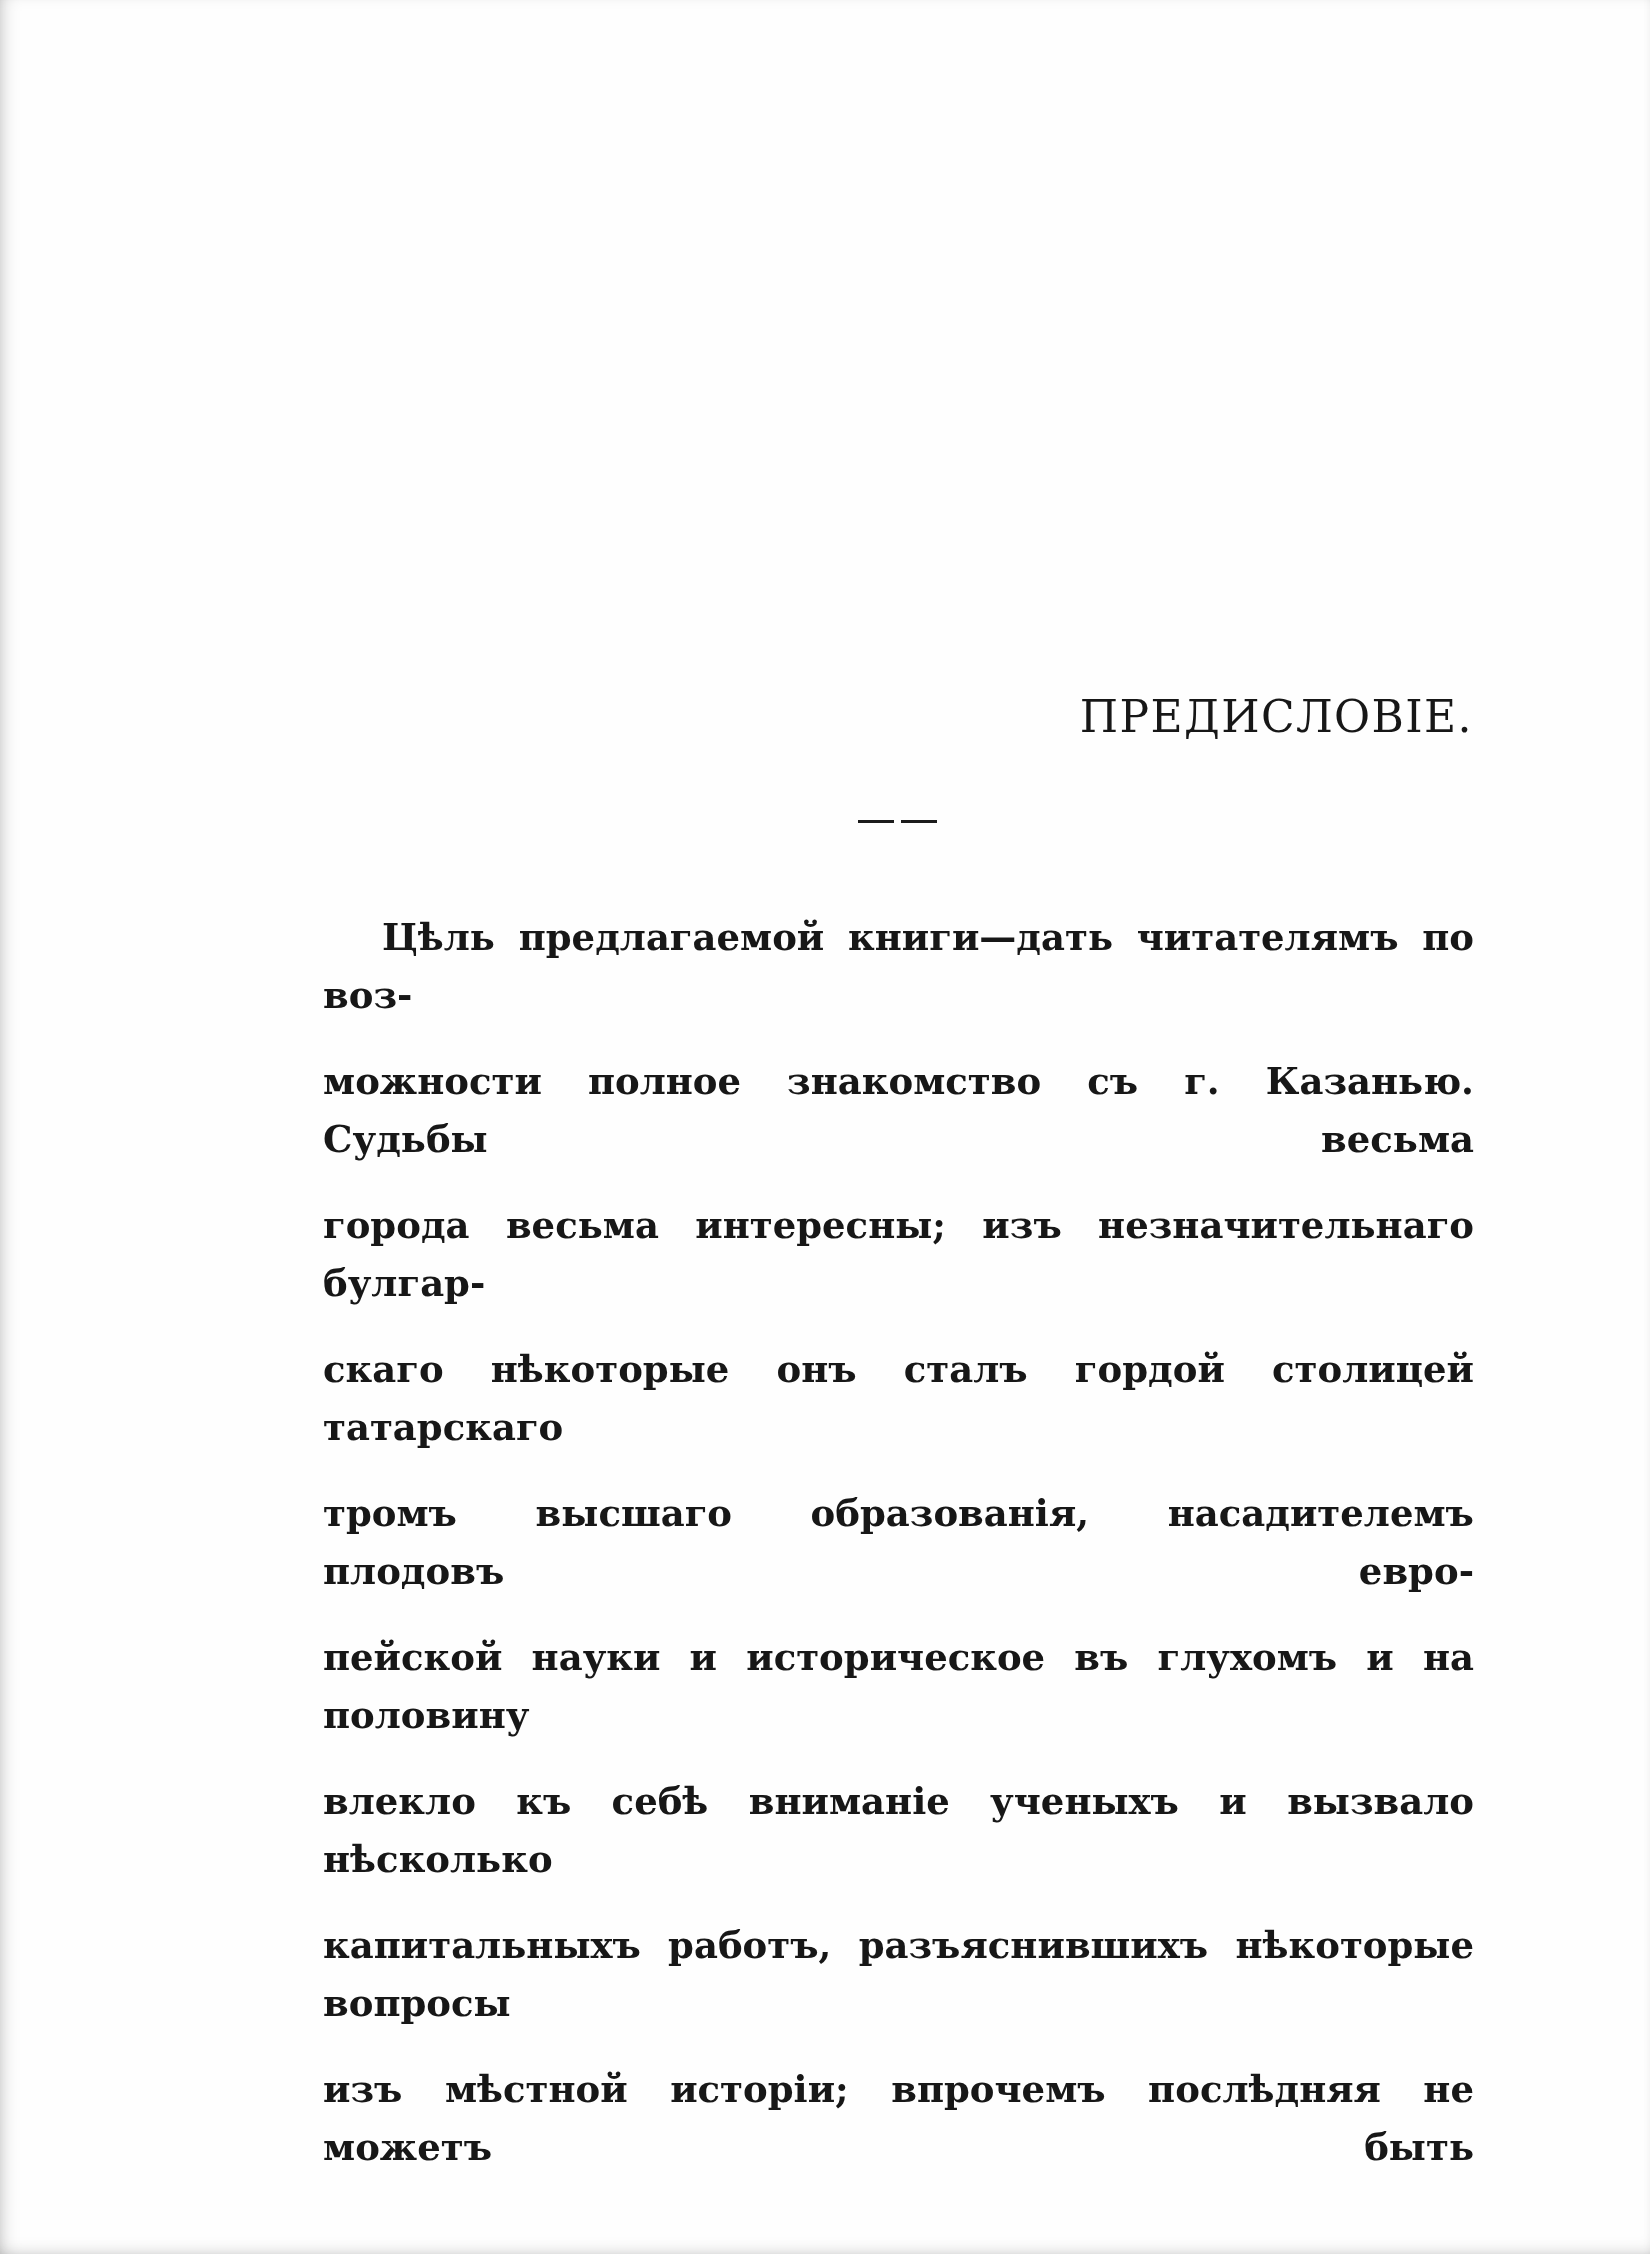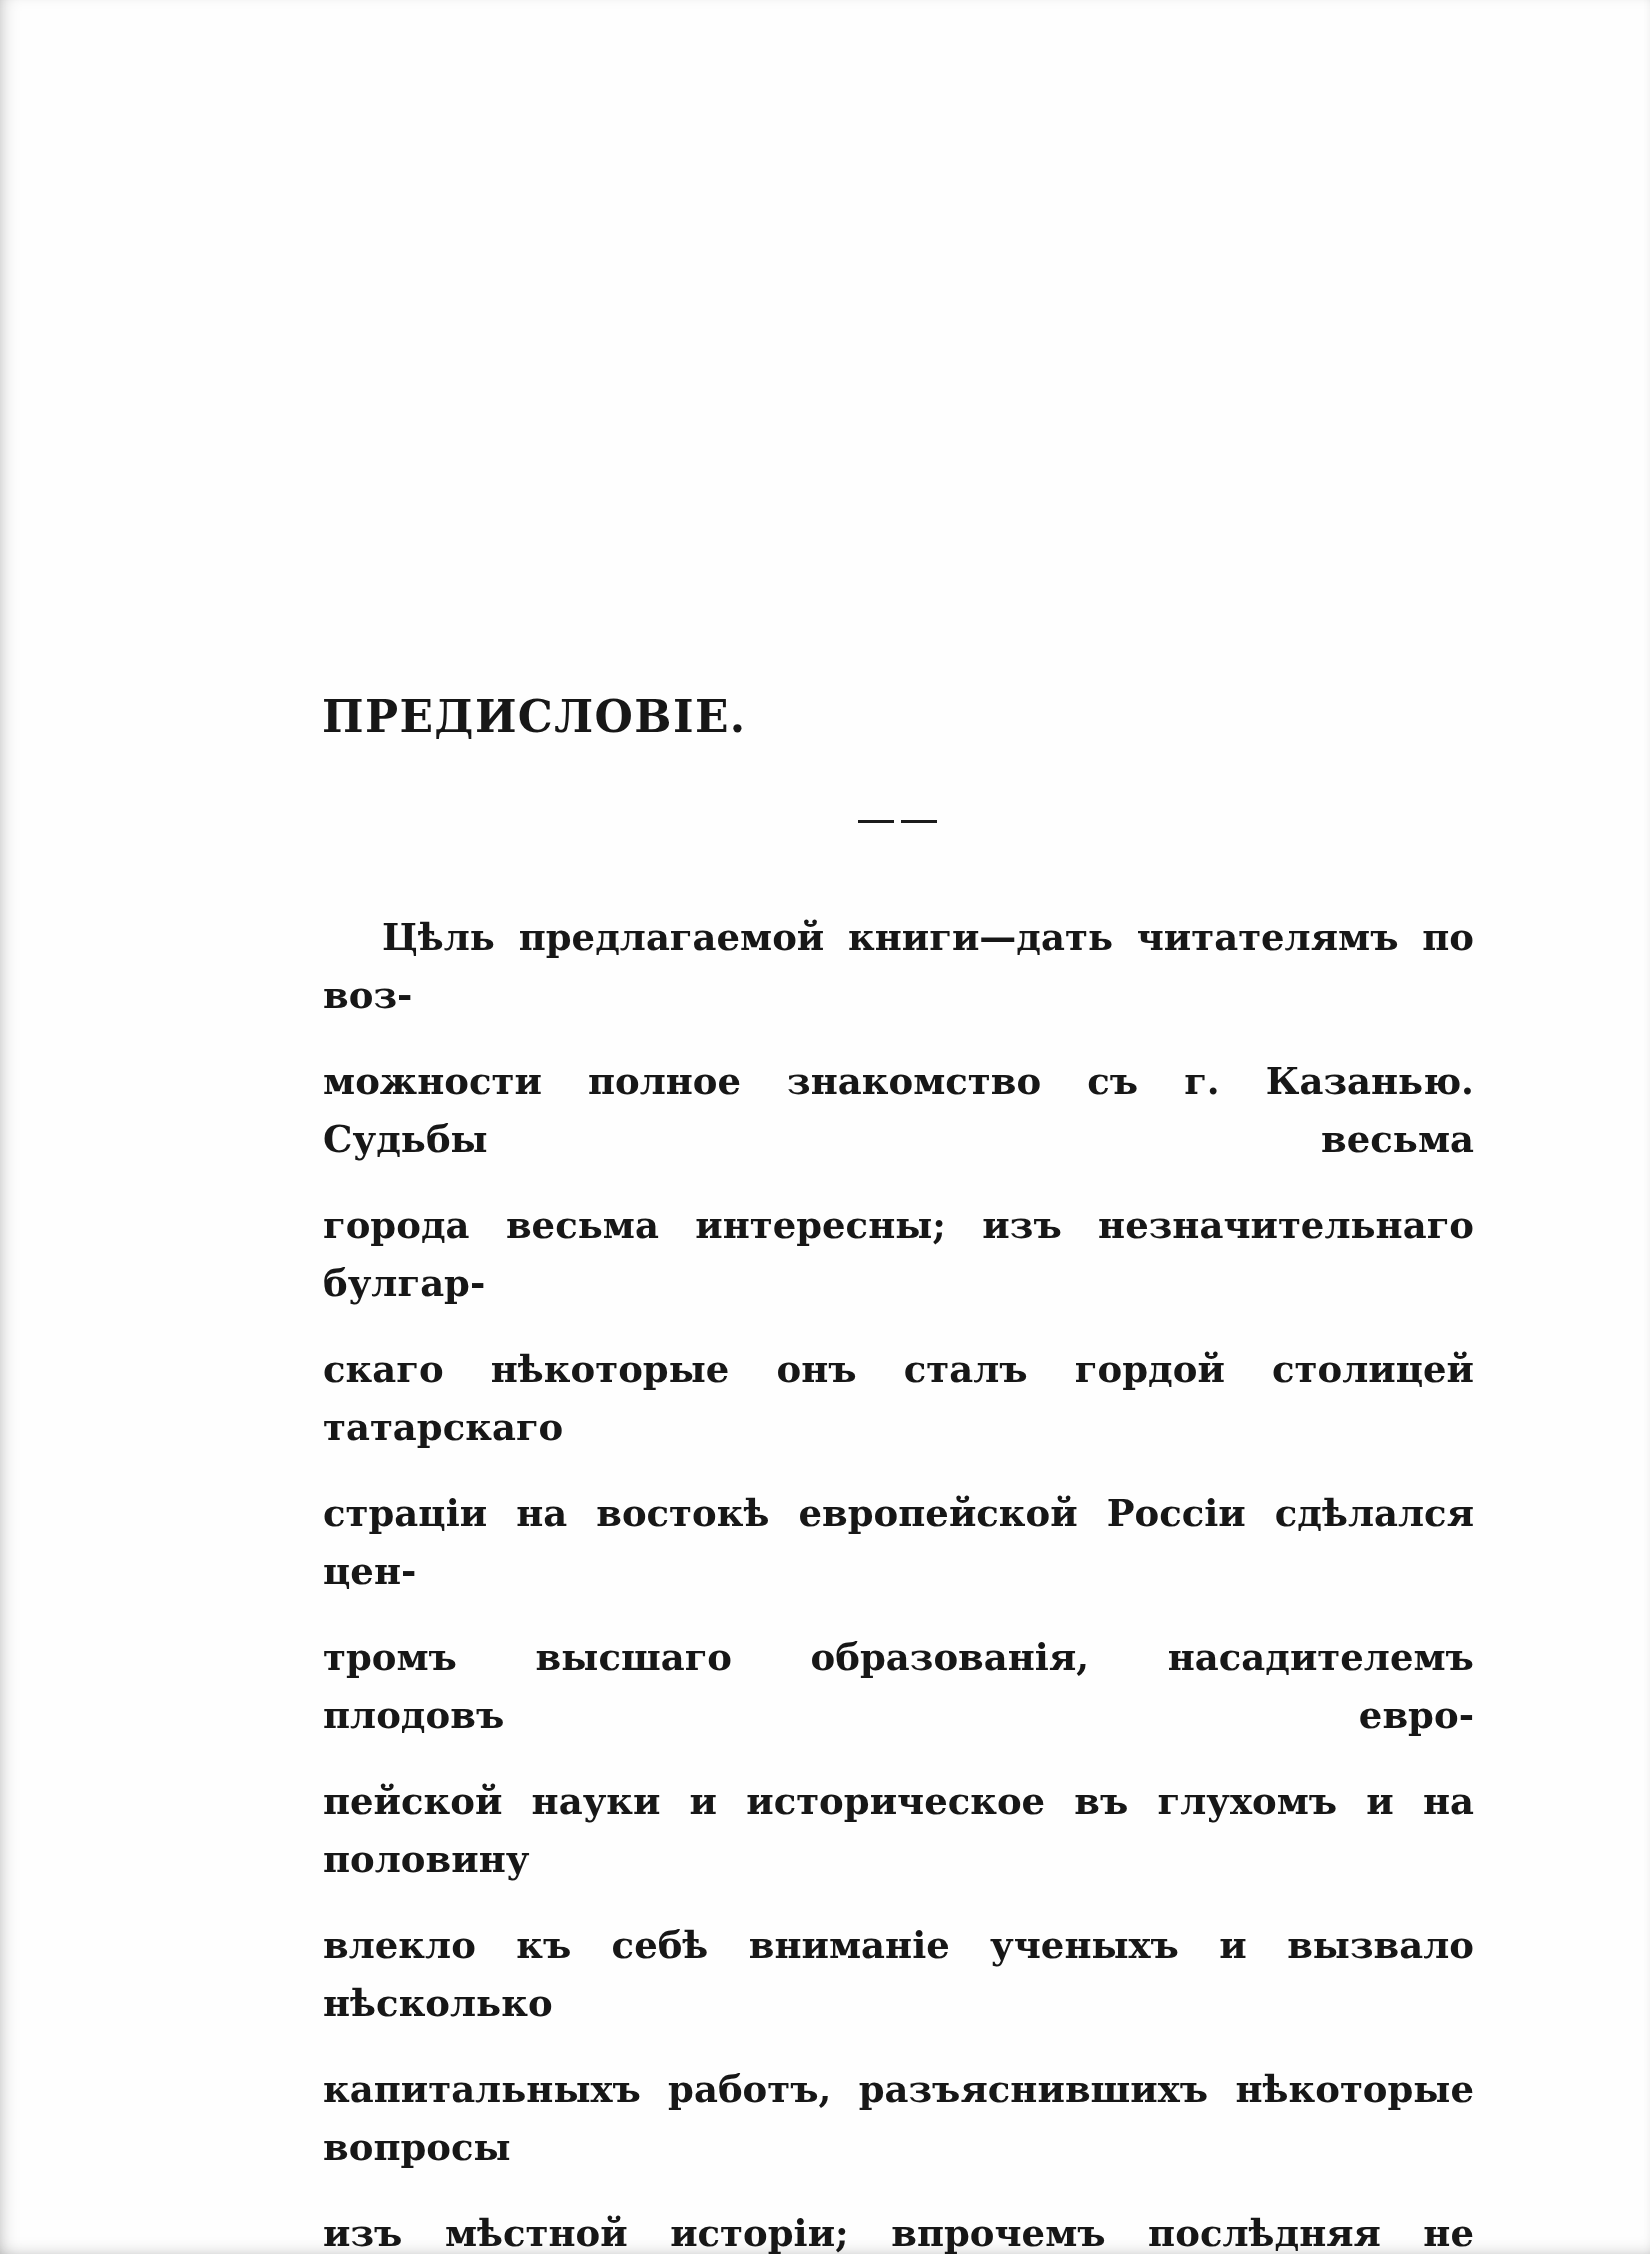--- a/index.html
+++ b/index.html
@@ -18,23 +18,23 @@
       inset 11.4px 0 21px -15px rgba(0,0,0,0.35),
       inset -4.7px 0 11.4px -9.5px rgba(0,0,0,0.12),
       inset 0 -11.4px 21px -17px rgba(0,0,0,0.28);
   }
   .title {
     position: absolute;
     top: 691px;
     left: 322px;
     width: 1151px;
     margin: 0;
-    text-align: left;
+    text-align: right;
     font-family: "DejaVu Serif", serif;
-    font-weight: bold;
+    font-weight: normal;
     font-size: 44px;
     letter-spacing: 1.4px;
     color: #171717;
   }
   .divider {
     position: absolute;
     top: 820px;
     left: 322px;
     width: 1151px;
     display: flex;
@@ -78,21 +78,20 @@
   <div class="divider">
     <span class="dash"></span>
     <span class="dash"></span>
   </div>
 
   <div class="paragraph" id="paragraph">
       <div class="line first">Цѣль предлагаемой книги—дать читателямъ по воз-</div>
       <div class="line">можности полное знакомство съ г. Казанью. Судьбы весьма</div>
       <div class="line">города весьма интересны; изъ незначительнаго булгар-</div>
       <div class="line">скаго нѣкоторые онъ сталъ гордой столицей татарскаго</div>
-      <div class="line">страціи на востокѣ европейской Россіи сдѣлался цен-</div>
       <div class="line">тромъ высшаго образованія, насадителемъ плодовъ евро-</div>
       <div class="line">пейской науки и историческое въ глухомъ и на половину</div>
       <div class="line">влекло къ себѣ вниманіе ученыхъ и вызвало нѣсколько</div>
       <div class="line">капитальныхъ работъ, разъяснившихъ нѣкоторые вопросы</div>
       <div class="line">изъ мѣстной исторіи; впрочемъ послѣдняя не можетъ быть</div>
     </div>
 </div>
 
 
 </body></html>

